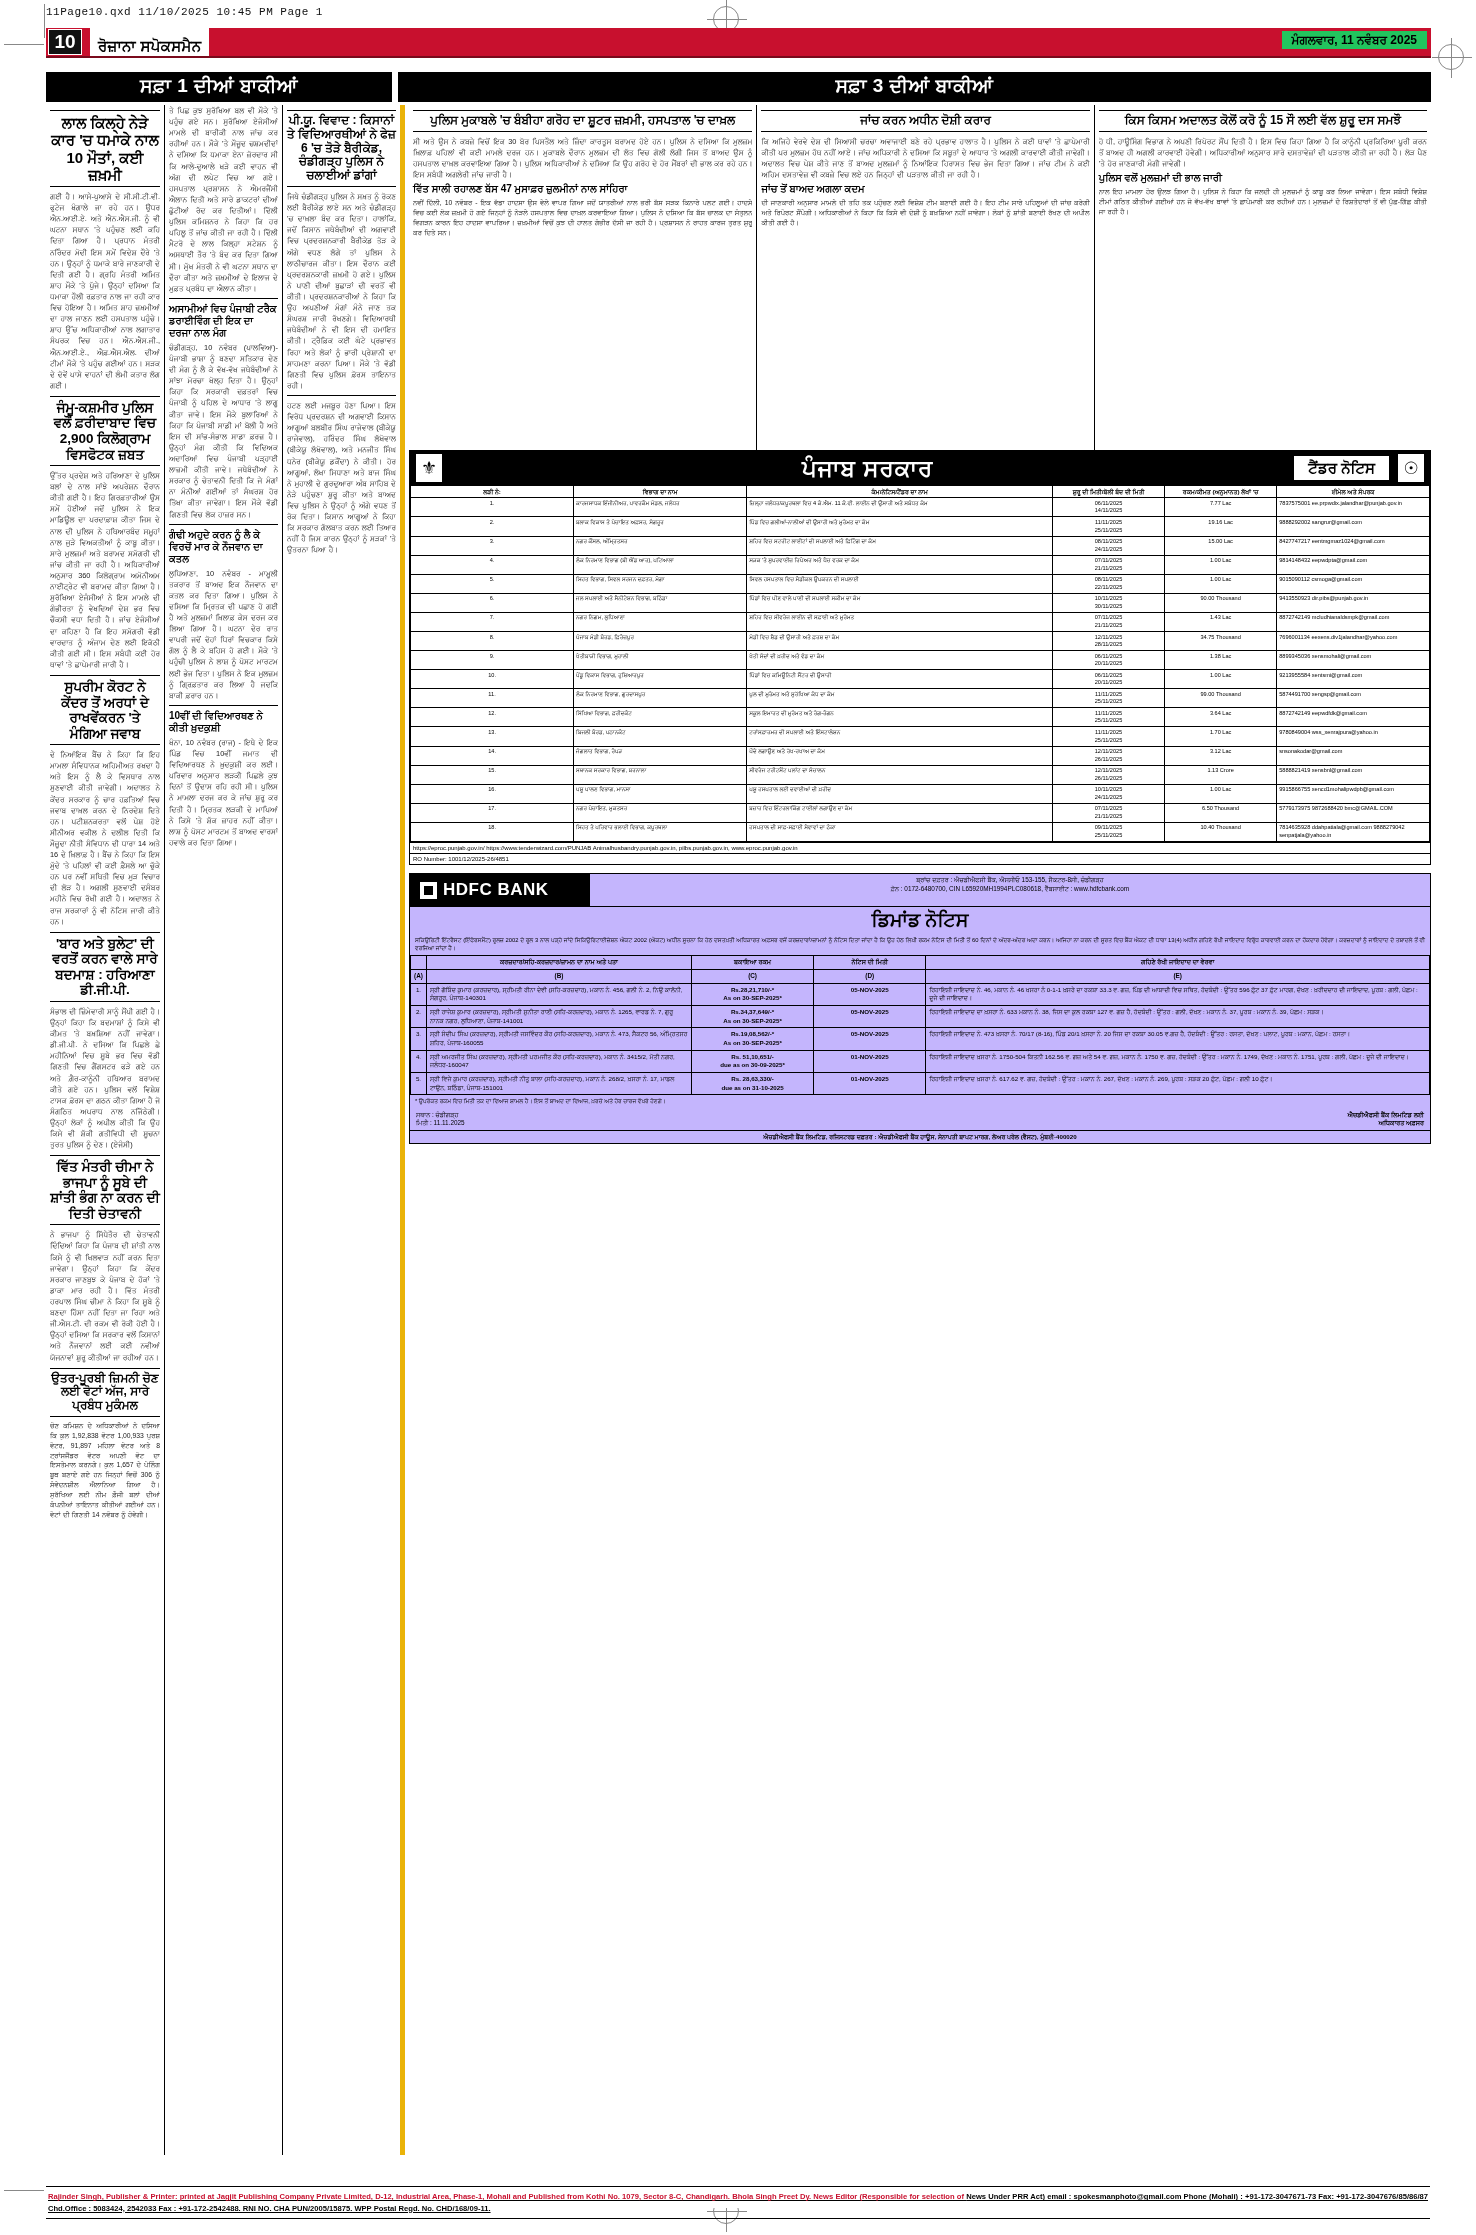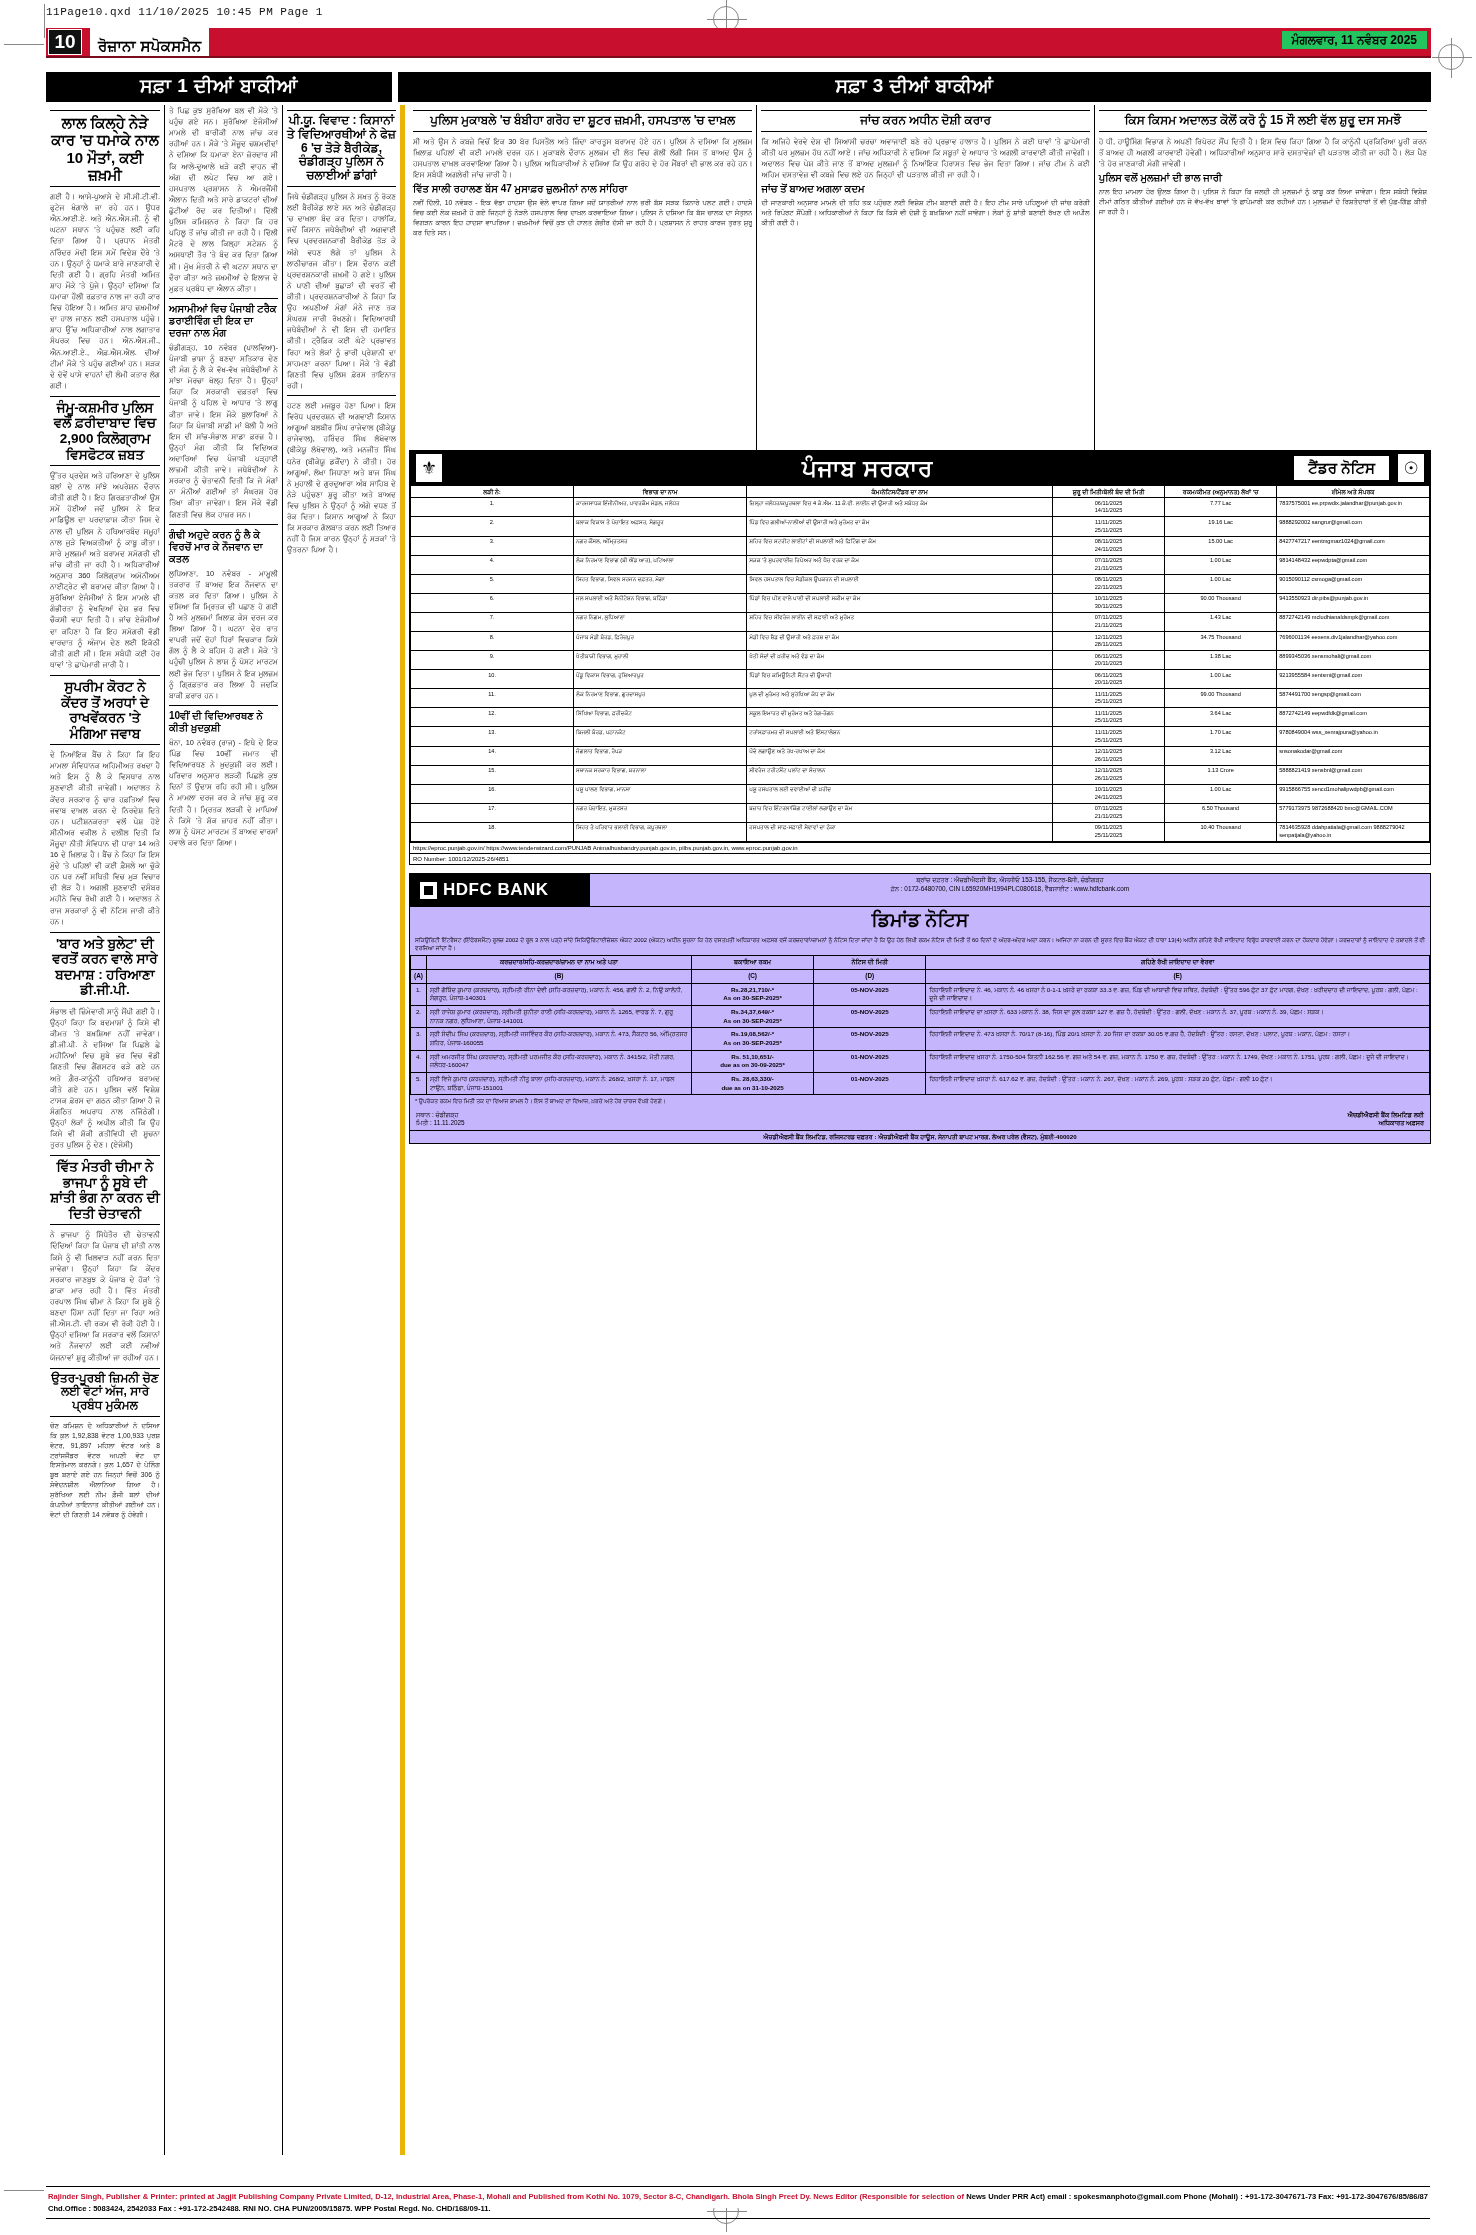--- a/index.html
+++ b/index.html
@@ -160,20 +160,21 @@
   .signblock { display:flex; justify-content:space-between; font-size:6.4px; padding:3px 6px; }
   .signblock .r { text-align:right; font-weight:bold; }
   .bankfoot { font-size:6.2px; text-align:center; padding:2px 4px; border-top:.8px solid #000; font-weight:bold;}
 
   
   .imprint {
     position:absolute; left:46px; right:46px; bottom:16px;
     border-top:1.5px solid #000; border-bottom:1.5px solid #000;
     padding:4px 2px; font-size:7.6px; line-height:1.5; text-align:justify;
     font-weight:bold;
+    text-decoration:underline;
   }
   .red { color:#c8102e; }
   .rule { border-top:1px solid #000; margin:4px 0; }
 </style>
 </head>
 <body>
 
 <div class="reg" style="left:713px; top:6px;"></div>
 <div class="reg" style="left:713px; top:2198px;"></div>
 <div class="reg" style="left:1438px; top:44px;"></div>

